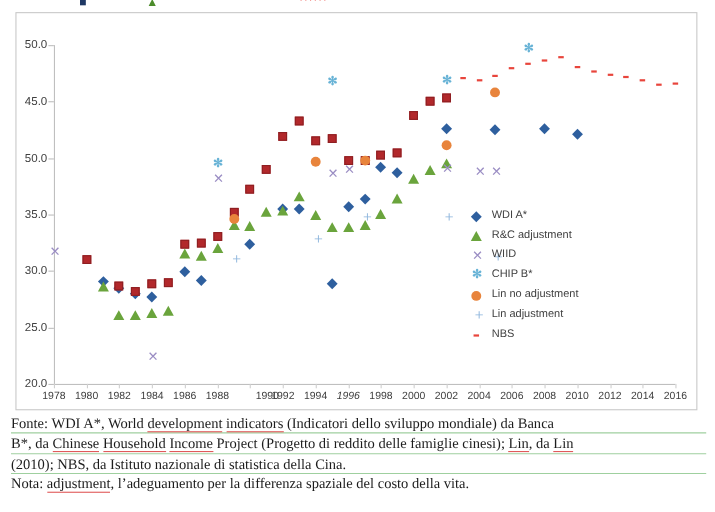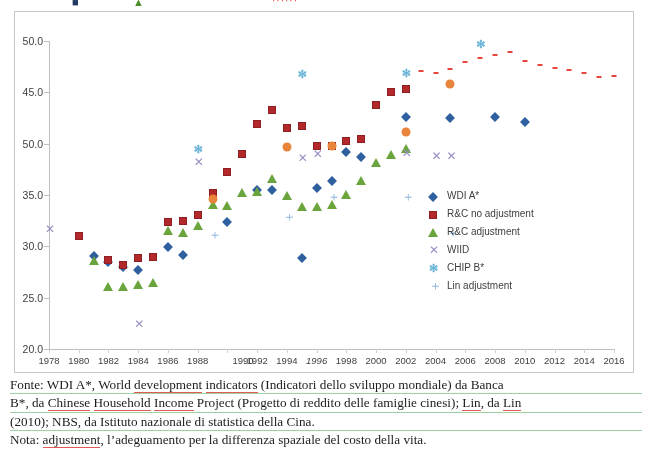--- a/index.html
+++ b/index.html
@@ -245,38 +245,42 @@
         <div class="mk m-nbs" style="left: 584.132px; top: 64.9333px; background: rgb(232, 69, 60);"></div>
         <div class="mk m-nbs" style="left: 599px; top: 63.9067px; background: rgb(232, 69, 60);"></div>
       </div>
 
     <div id="legend">
         <div class="lg-row">
           <div class="lg-sym mk m-wdi" style="background: rgb(46, 95, 158);"></div>
           <div class="lg-txt">WDI A*</div>
         </div>
         <div class="lg-row">
-          <div class="lg-sym mk m-rcn"></div>
-          <div class="lg-txt">R&amp;C no adjustment</div>
-        </div>
-        <div class="lg-row">
           <div class="lg-sym mk m-rca" style="border-bottom-color: rgb(106, 164, 60);"></div>
           <div class="lg-txt">R&amp;C adjustment</div>
         </div>
         <div class="lg-row">
           <div class="lg-sym mk m-wiid" style="color: rgb(155, 142, 196);">✕</div>
           <div class="lg-txt">WIID</div>
         </div>
         <div class="lg-row">
           <div class="lg-sym mk m-chip" style="color: rgb(104, 179, 214);">✻</div>
           <div class="lg-txt">CHIP B*</div>
         </div>
         <div class="lg-row">
+          <div class="lg-sym mk m-linn" style="background: rgb(232, 132, 60);"></div>
+          <div class="lg-txt">Lin no adjustment</div>
+        </div>
+        <div class="lg-row">
           <div class="lg-sym mk m-lina" style="color: rgb(143, 182, 221);">＋</div>
           <div class="lg-txt">Lin adjustment</div>
+        </div>
+        <div class="lg-row">
+          <div class="lg-sym mk m-nbs" style="background: rgb(232, 69, 60);"></div>
+          <div class="lg-txt">NBS</div>
         </div>
       </div>
   </div>
 </div>
 
 <div id="caption">
   <div class="cap-line" style="border-bottom: 1px solid rgba(80, 170, 80, 0.55);">Fonte: WDI A*, World <span class="sp-red">development</span> <span class="sp-red">indicators</span> (Indicatori dello sviluppo mondiale) da Banca</div>
   <div class="cap-line" style="border-bottom: 1px solid rgba(80, 170, 80, 0.55);">B*, da <span class="sp-red">Chinese</span> <span class="sp-red">Household</span> <span class="sp-red">Income</span> Project (Progetto di reddito delle famiglie cinesi); <span class="sp-red">Lin</span>, da <span class="sp-red">Lin</span></div>
   <div class="cap-line" style="border-bottom: 1px solid rgba(80, 170, 80, 0.55);">(2010); NBS, da Istituto nazionale di statistica della Cina.</div>
   <div class="cap-line">Nota: <span class="sp-red">adjustment</span>, l’adeguamento per la differenza spaziale del costo della vita.</div>

